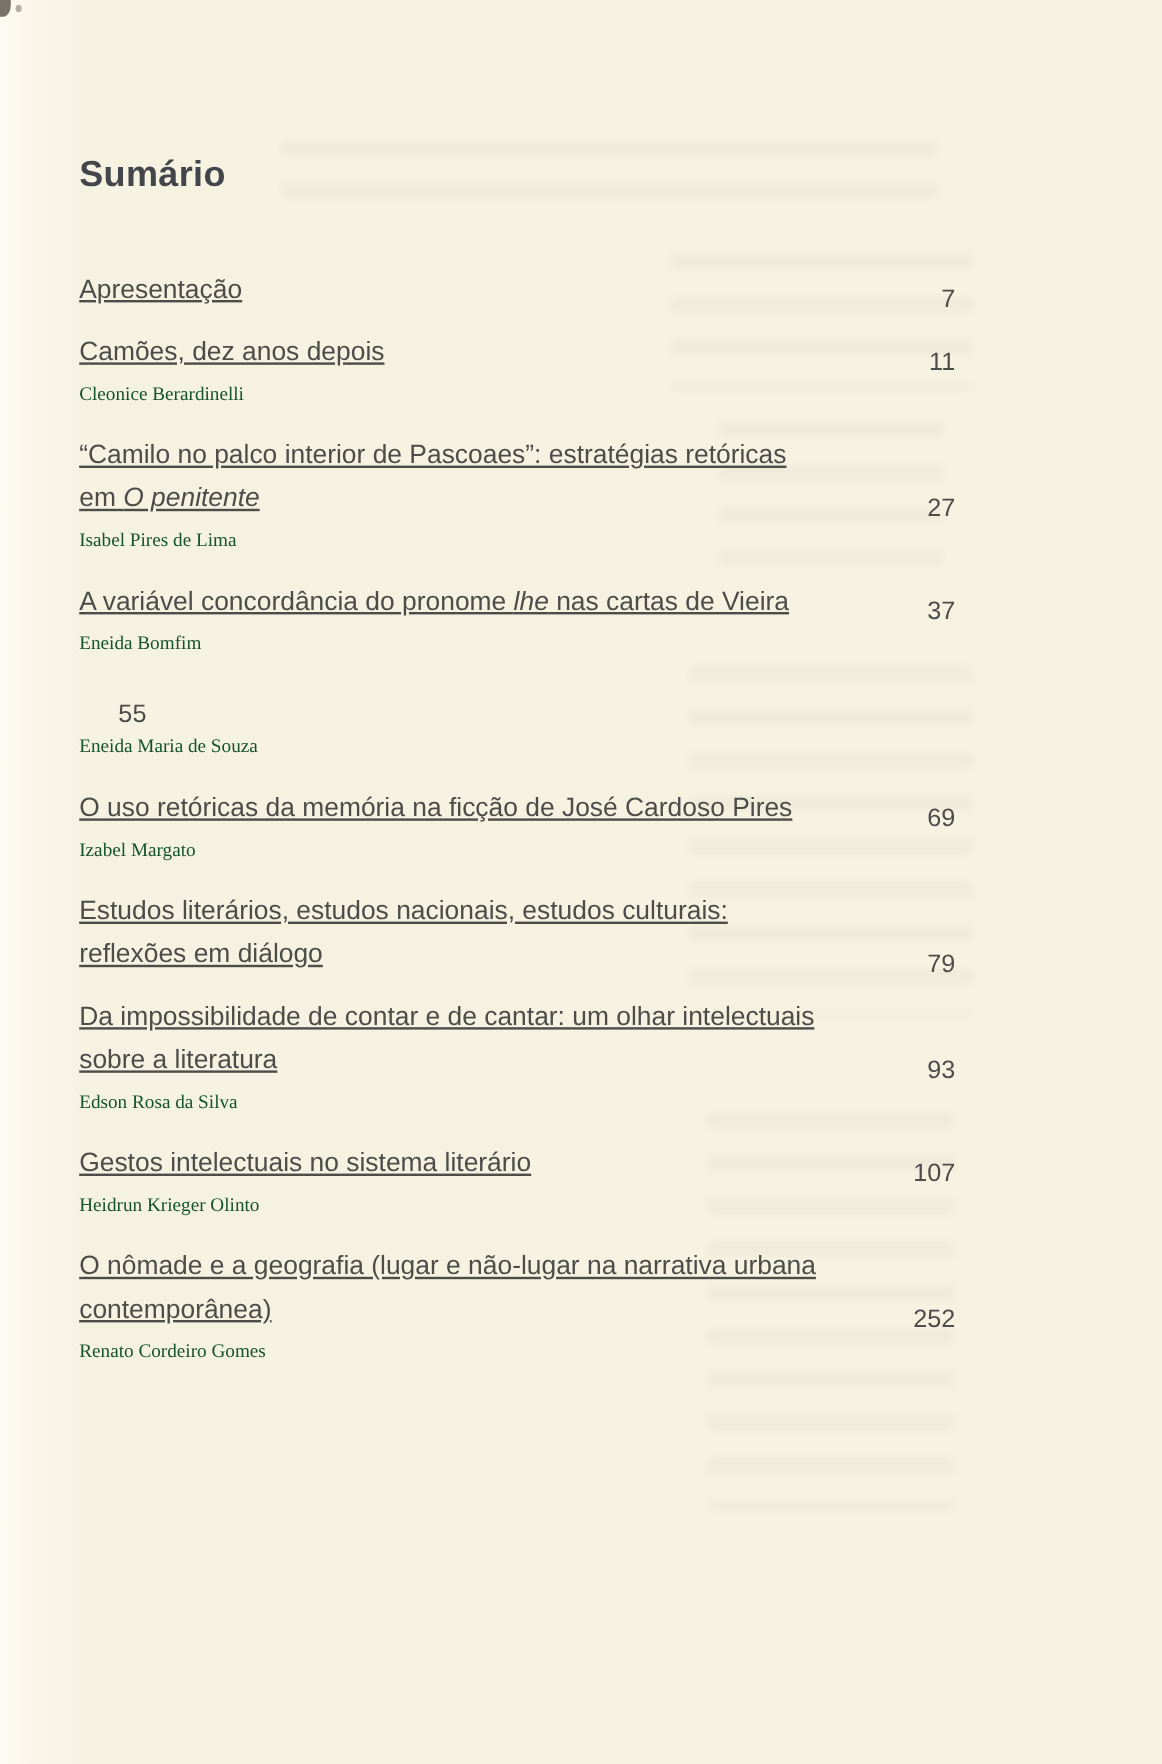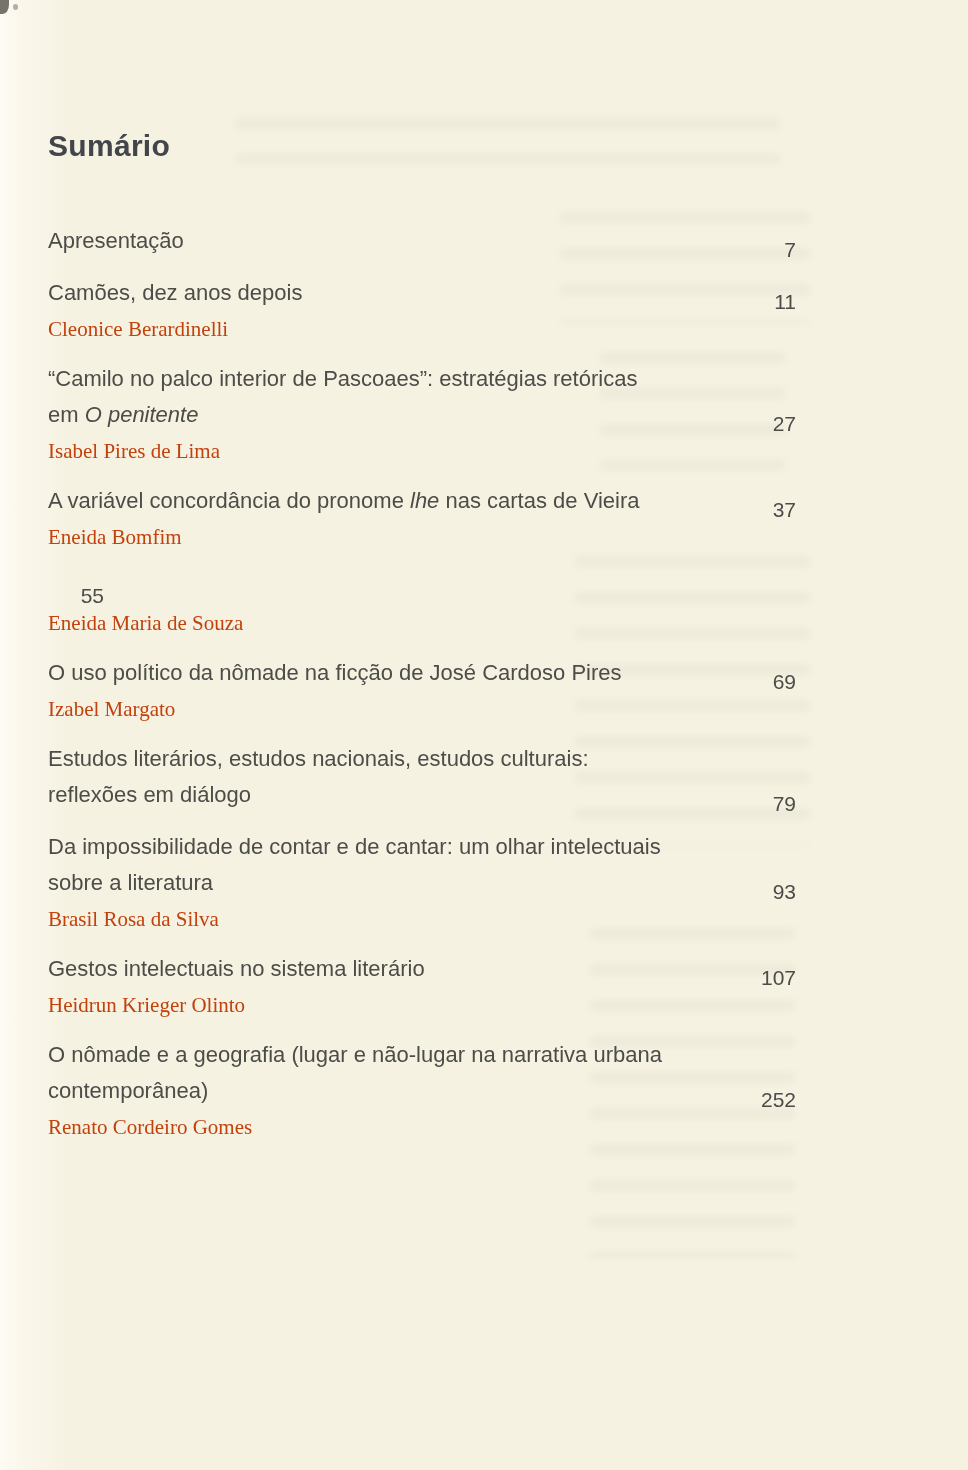--- a/index.html
+++ b/index.html
@@ -37,21 +37,21 @@
     pointer-events:none;
   }
   .g1{left:235px;top:118px;width:545px;height:46px;}
   .g2{left:560px;top:212px;width:250px;height:112px;}
   .g3{left:600px;top:352px;width:185px;height:118px;}
   .g4{left:575px;top:556px;width:235px;height:290px;}
   .g5{left:590px;top:928px;width:205px;height:330px;}
 
   .content{
     position:relative;
-    padding:126px 172px 0 48px;
+    padding:126px 172px 0 66px;
     color:#4c4c49;
   }
   .page-heading{
     margin:0 0 57px 0;
     font-size:30px;
     font-weight:bold;
     letter-spacing:.3px;
     color:#42454a;
     line-height:40px;
   }
@@ -59,36 +59,36 @@
   .entry-row{
     display:flex;
     align-items:flex-end;
     justify-content:space-between;
   }
   .entry-titles{
     font-size:22px;
     line-height:36px;
     color:#4c4c49;
   }
-  .title-line{white-space:nowrap;}
+  .title-line{white-space:nowrap;text-decoration:underline;}
   .title-line .italic{font-style:italic;text-align:right;}
   .entry-page{
     min-width:56px;
     text-align:right;
     font-size:21px;
     line-height:36px;
     color:#4c4c49;
     transform:translateY(9px);
   }
   .entry-author{
     font-family:"Liberation Serif",serif;
-    font-size:21px;
+    font-size:16px;
     line-height:32px;
     margin-top:2px;
-    color:#c2410c;
+    color:#14532d;
   }
 </style>
 </head>
 <body>
 
 <div class="scan-left-edge"></div>
 <div class="corner-speck"></div>
 <div class="corner-speck2"></div>
 <div class="ghost g1"></div>
 <div class="ghost g2"></div>
@@ -143,21 +143,21 @@
   <div class="entry">
     <div class="entry-row">
       <div class="entry-page">55</div>
     </div>
     <div class="entry-author">Eneida Maria de Souza</div>
   </div>
 
   <div class="entry">
     <div class="entry-row">
       <div class="entry-titles">
-            <div class="title-line"><span>O uso político da nômade na ficção de José Cardoso Pires</span></div>
+            <div class="title-line"><span>O uso retóricas da memória na ficção de José Cardoso Pires</span></div>
           </div>
       <div class="entry-page">69</div>
     </div>
     <div class="entry-author">Izabel Margato</div>
   </div>
 
   <div class="entry">
     <div class="entry-row">
       <div class="entry-titles">
             <div class="title-line"><span>Estudos literários, estudos nacionais, estudos culturais:</span></div>
@@ -168,21 +168,21 @@
   </div>
 
   <div class="entry">
     <div class="entry-row">
       <div class="entry-titles">
             <div class="title-line"><span>Da impossibilidade de contar e de cantar: um olhar intelectuais</span></div>
             <div class="title-line"><span>sobre a literatura</span></div>
           </div>
       <div class="entry-page">93</div>
     </div>
-    <div class="entry-author">Brasil Rosa da Silva</div>
+    <div class="entry-author">Edson Rosa da Silva</div>
   </div>
 
   <div class="entry">
     <div class="entry-row">
       <div class="entry-titles">
             <div class="title-line"><span>Gestos intelectuais no sistema literário</span></div>
           </div>
       <div class="entry-page">107</div>
     </div>
     <div class="entry-author">Heidrun Krieger Olinto</div>

